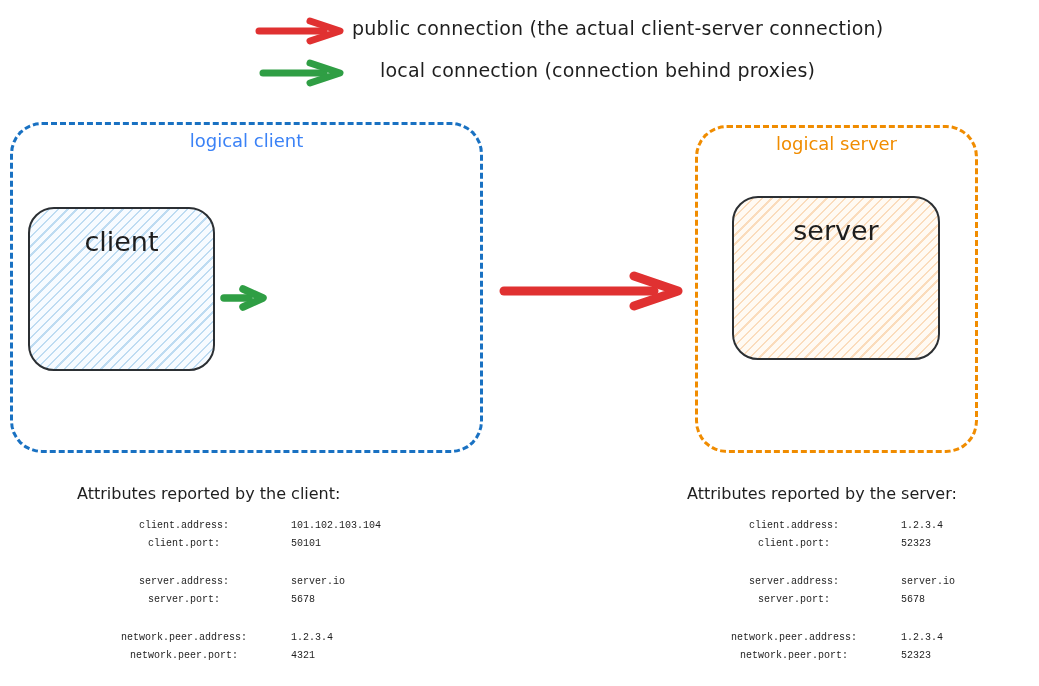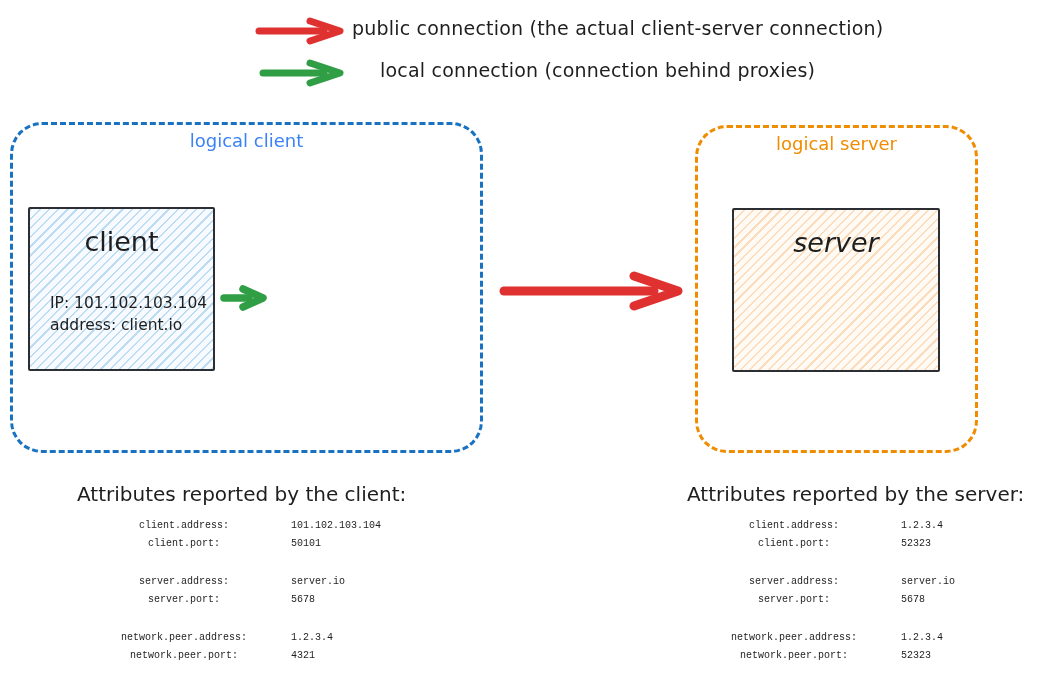--- a/index.html
+++ b/index.html
@@ -37,21 +37,21 @@
     text-align: center;
     font-size: 18px;
   }
   .logical-box.client .logical-label { color: #3b82f6; }
   .logical-box.server .logical-label { color: #f08c00; }
 
   
   .node {
     position: absolute;
     border: 2px solid #2b2f33;
-    border-radius: 2px;
+    border-radius: 26px;
   }
   .node.blue {
     background:
       repeating-linear-gradient(135deg,
         rgba(96,168,220,0.38) 0px, rgba(96,168,220,0.38) 1.6px,
         rgba(255,255,255,0) 1.6px, rgba(255,255,255,0) 6.5px),
       #f7fbff;
   }
   .node.orange {
     background:
@@ -69,21 +69,21 @@
   .node-lines {
     position: absolute;
     font-size: 15.5px;
     line-height: 21.5px;
     white-space: nowrap;
   }
 
   
   .attr-block { position: absolute; }
   .attr-title {
-    font-size: 20px;
+    font-size: 16px;
     line-height: 26px;
     white-space: nowrap;
   }
   .attr-groups {
     margin-top: 10px;
     font-family: Liberation Mono, monospace;
     font-size: 10px;
     line-height: 18px;
     text-align: center;
   }
@@ -117,24 +117,20 @@
       </g>
     </svg>
   </div>
   <div class="abs legend-label" style="left:380px; top:59px;">local connection (connection behind proxies)</div>
 
   <div class="logical-box client" style="left:10px; top:122px; width:473px; height:331px;">
     <div class="logical-label">logical client</div>
 
     <div class="node blue" style="left:15px; top:82px; width:187px; height:164px;">
       <div class="node-title" style="margin-top:16px;">client</div>
-      <div class="node-lines" style="left:20px; top:84px;">
-        <div>IP: 101.102.103.104</div>
-        <div>address: client.io</div>
-      </div>
     </div>
 
     <div class="abs" style="left:206px; top:158px;">
       <svg width="54" height="30" viewBox="0 0 54 30">
         <g fill="none" stroke-width="7.5" stroke-linecap="round" stroke-linejoin="round" stroke="#2f9e44">
           <path d="M5 15 L30 15"></path>
           <path d="M24 6 L44 15 L24 24"></path>
         </g>
       </svg>
     </div>
@@ -146,21 +142,21 @@
       <g fill="none" stroke-width="9" stroke-linecap="round" stroke-linejoin="round" stroke="#e03131">
         <path d="M6 20 L156 20"></path>
         <path d="M136 5 L180 20 L136 35"></path>
       </g>
     </svg>
   </div>
 
   <div class="logical-box server" style="left:695px; top:125px; width:283px; height:328px;">
     <div class="logical-label">logical server</div>
 
-    <div class="node orange" style="left:34px; top:80px; width:208px; height:164px;font-style:italic;">
+    <div class="node orange" style="left:34px; top:68px; width:208px; height:164px;">
       <div class="node-title" style="margin-top:16px;">server</div>
     </div>
   </div>
 
   <div class="attr-block" style="left:77px; top:481px;">
     <div class="attr-title">Attributes reported by the client:</div>
     <div class="attr-groups">
       <div class="attr-group">
         <div class="attr-row">
           <span class="attr-label">client.address:</span>

